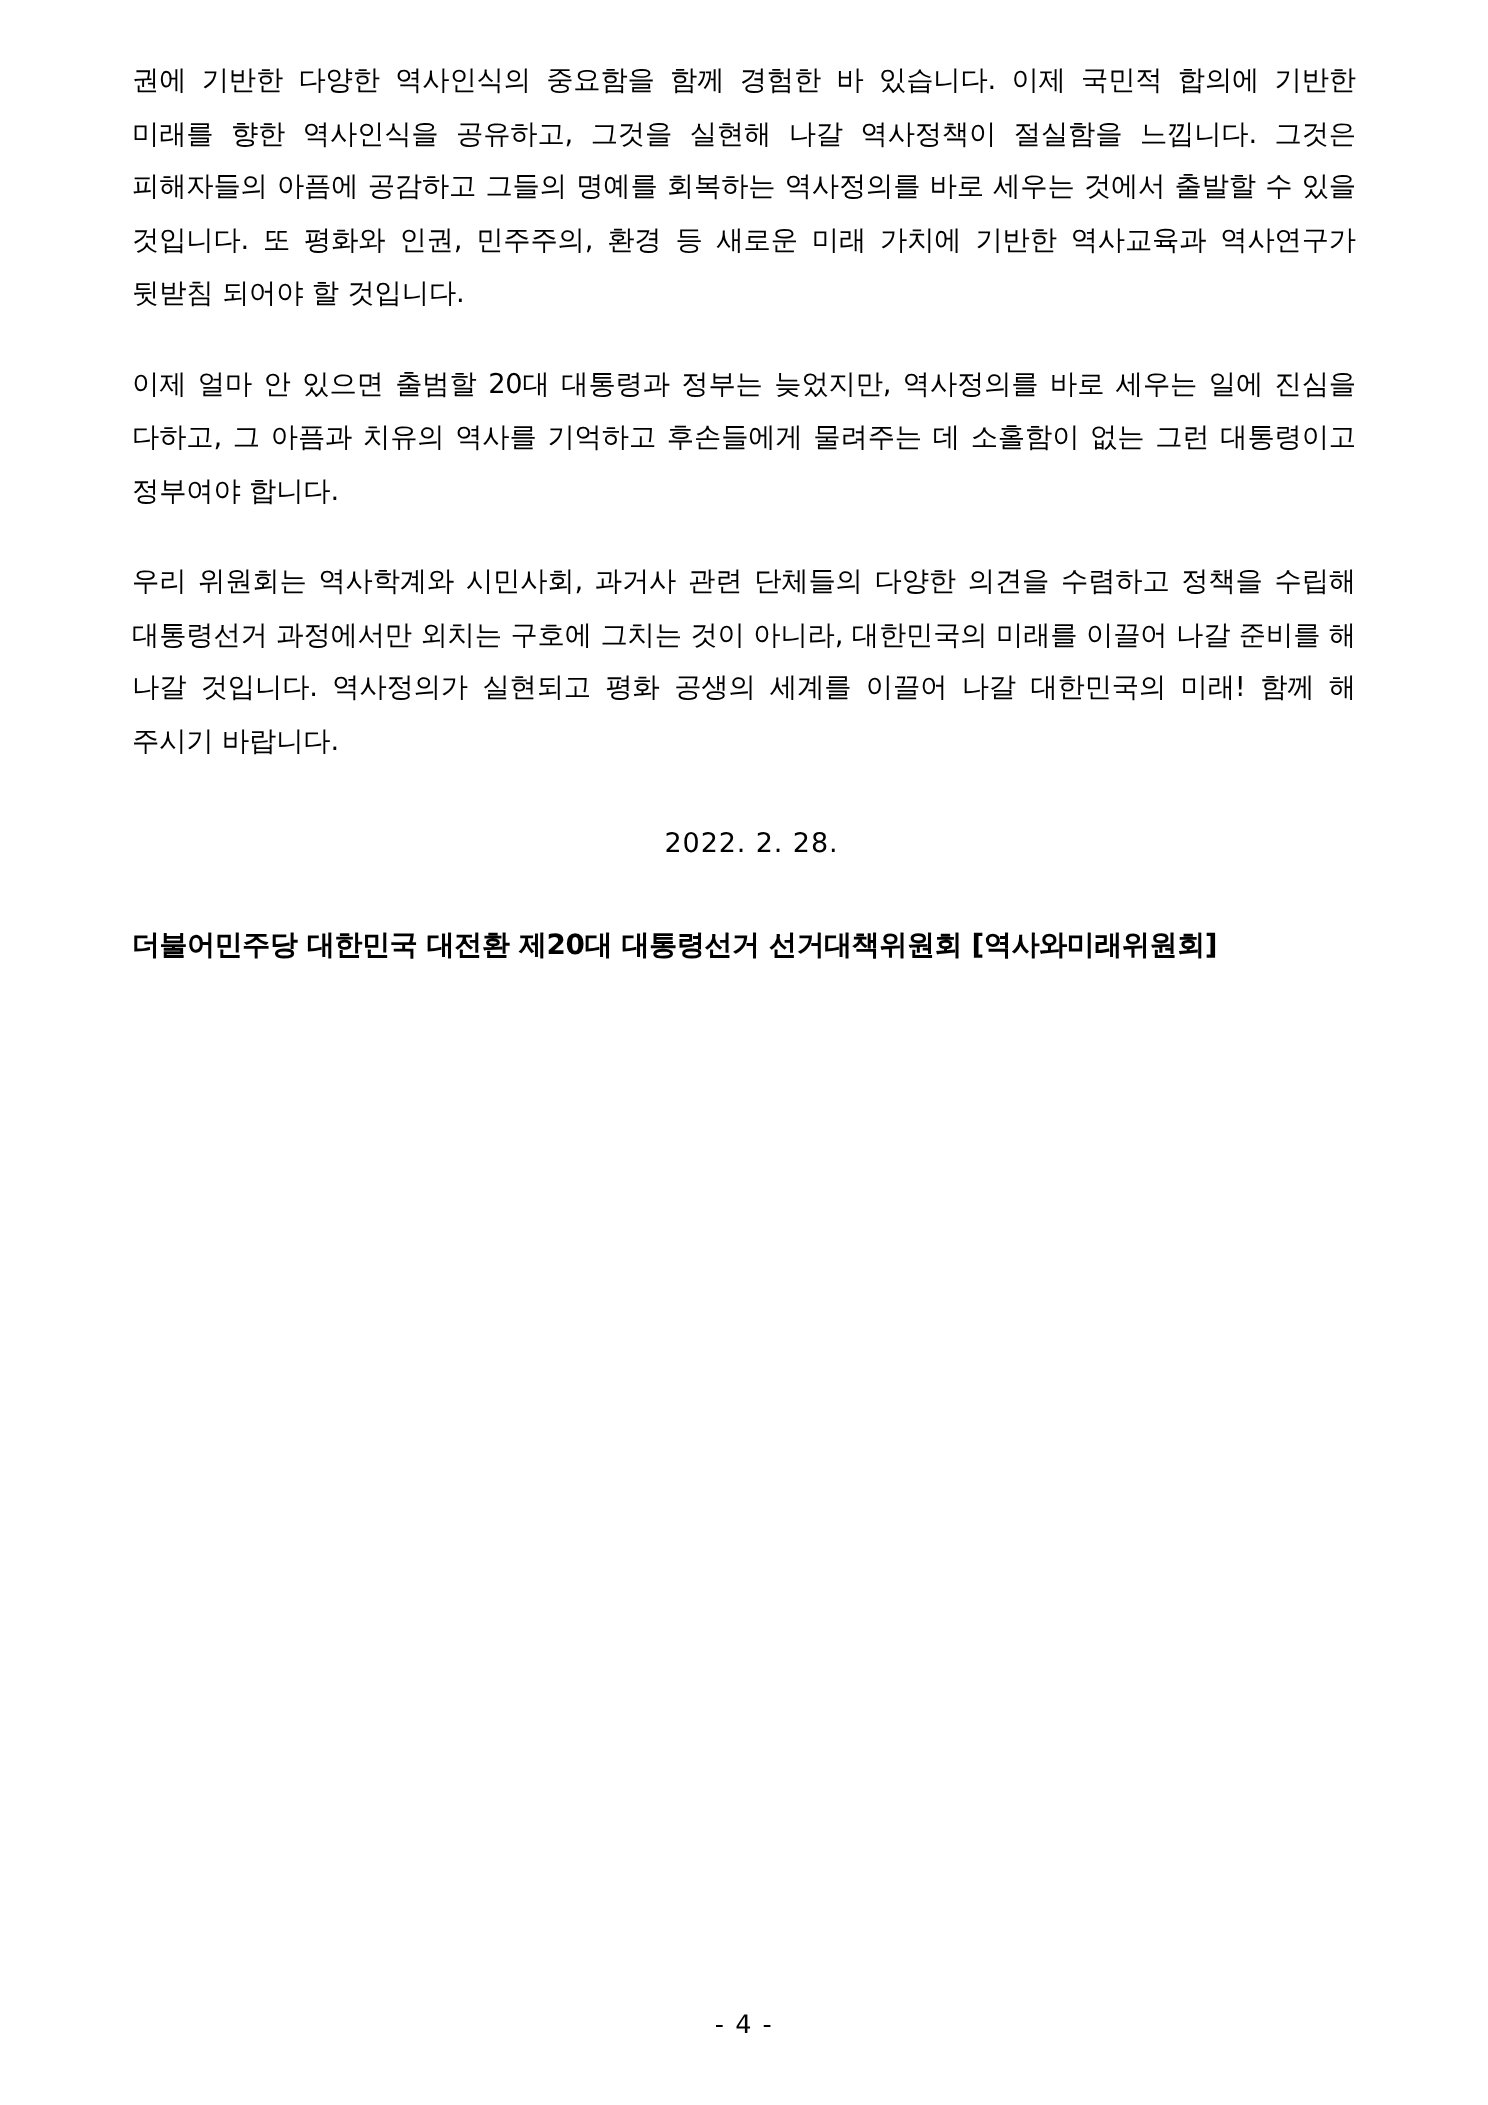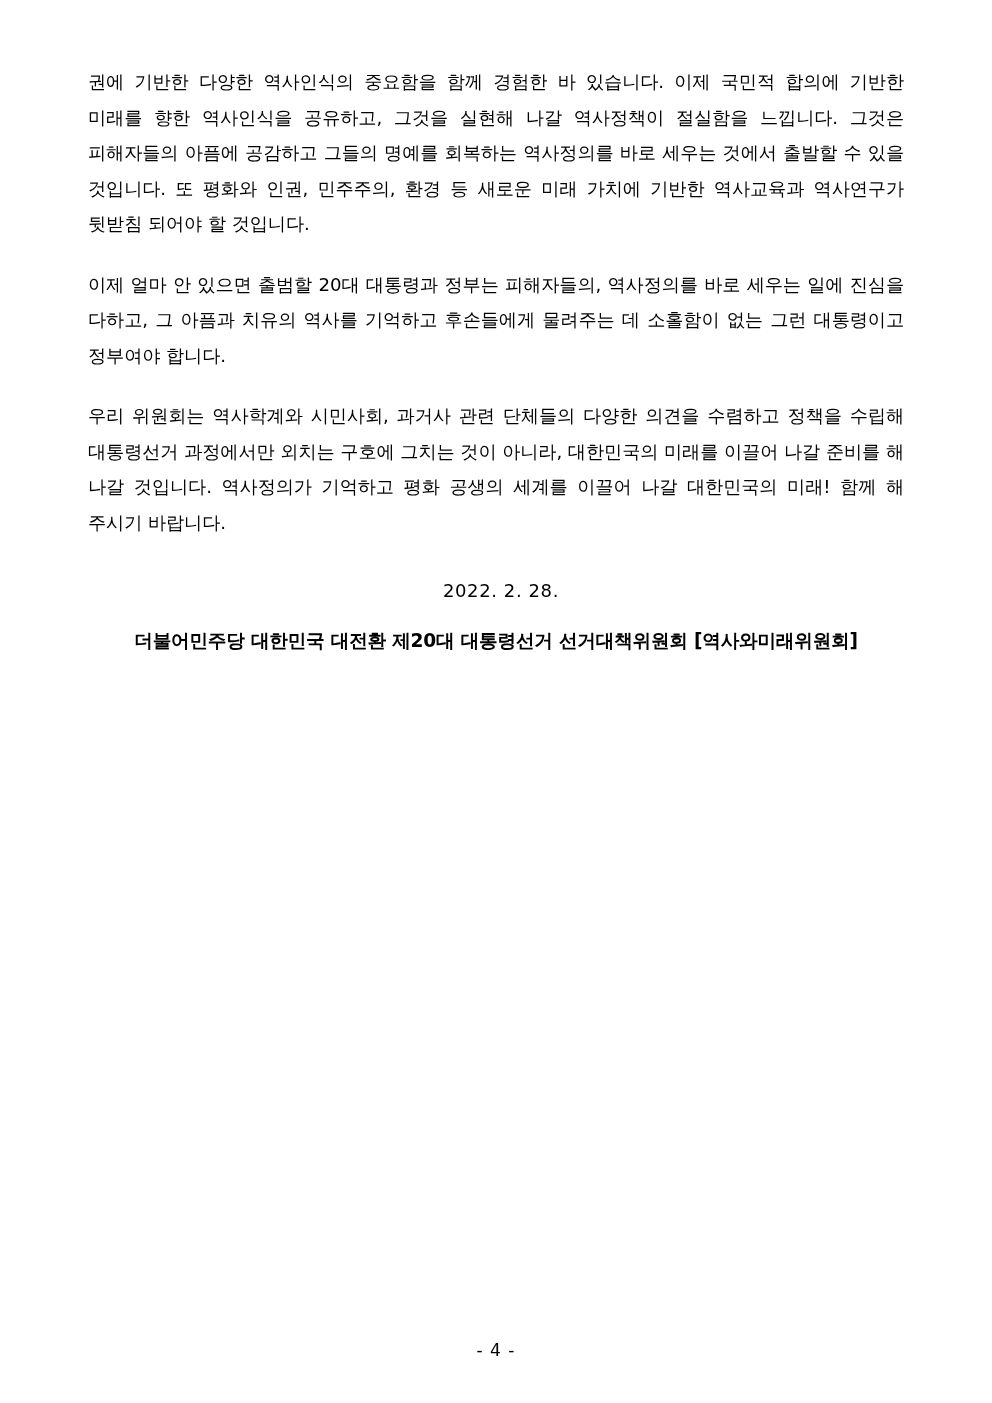--- a/index.html
+++ b/index.html
@@ -15,21 +15,21 @@
     position: relative;
     overflow: hidden;
   }
   .page {
     position: absolute;
     left: 0;
     top: 0;
     width: 992px;
     height: 1021px;
     box-sizing: border-box;
-    padding: 64px 88px 0 88px;
+    padding: 36px 88px 0 88px;
   }
   .body-text {
     font-size: 18.2px;
     line-height: 35.5px;
     text-align: justify;
     text-justify: inter-word;
     letter-spacing: -0.1px;
     word-break: keep-all;
     margin: 0;
   }
@@ -38,46 +38,46 @@
   }
   .date-line {
     margin-top: 36px;
     font-size: 18px;
     line-height: 30px;
     text-align: center;
     padding-left: 10px;
     letter-spacing: 0.6px;
   }
   .signature {
-    margin-top: 20px;
+    margin-top: 38px;
     font-size: 18.6px;
     line-height: 30px;
-    text-align: center;
+    text-align: left;
     font-weight: bold;
     letter-spacing: -0.2px;
     word-break: keep-all;
   }
   .page-number {
     position: absolute;
     left: 0;
     right: 0;
     top: 1340px;
     text-align: center;
     font-size: 17px;
     letter-spacing: 1px;
   }
 </style>
 </head>
 <body>
 
 <div class="page">
 
   <p class="body-text para">권에 기반한 다양한 역사인식의 중요함을 함께 경험한 바 있습니다. 이제 국민적 합의에 기반한 미래를 향한 역사인식을 공유하고, 그것을 실현해 나갈 역사정책이 절실함을 느낍니다. 그것은 피해자들의 아픔에 공감하고 그들의 명예를 회복하는 역사정의를 바로 세우는 것에서 출발할 수 있을 것입니다. 또 평화와 인권, 민주주의, 환경 등 새로운 미래 가치에 기반한 역사교육과 역사연구가 뒷받침 되어야 할 것입니다.</p>
-  <p class="body-text para">이제 얼마 안 있으면 출범할 20대 대통령과 정부는 피해자들의, 역사정의를 바로 세우는 일에 진심을 다하고, 그 아픔과 치유의 역사를 기억하고 후손들에게 물려주는 데 소홀함이 없는 그런 대통령이고 정부여야 합니다.</p>
-  <p class="body-text para">우리 위원회는 역사학계와 시민사회, 과거사 관련 단체들의 다양한 의견을 수렴하고 정책을 수립해 대통령선거 과정에서만 외치는 구호에 그치는 것이 아니라, 대한민국의 미래를 이끌어 나갈 준비를 해 나갈 것입니다. 역사정의가 기억하고 평화 공생의 세계를 이끌어 나갈 대한민국의 미래! 함께 해 주시기 바랍니다.</p>
+  <p class="body-text para">이제 얼마 안 있으면 출범할 20대 대통령과 정부는 늦었지만, 역사정의를 바로 세우는 일에 진심을 다하고, 그 아픔과 치유의 역사를 기억하고 후손들에게 물려주는 데 소홀함이 없는 그런 대통령이고 정부여야 합니다.</p>
+  <p class="body-text para">우리 위원회는 역사학계와 시민사회, 과거사 관련 단체들의 다양한 의견을 수렴하고 정책을 수립해 대통령선거 과정에서만 외치는 구호에 그치는 것이 아니라, 대한민국의 미래를 이끌어 나갈 준비를 해 나갈 것입니다. 역사정의가 실현되고 평화 공생의 세계를 이끌어 나갈 대한민국의 미래! 함께 해 주시기 바랍니다.</p>
 
   <div class="date-line">2022. 2. 28.</div>
 
   <div class="signature">더불어민주당 대한민국 대전환 제20대 대통령선거 선거대책위원회 [역사와미래위원회]</div>
 
   <div class="page-number">- 4 -</div>
 
 </div>
 
 </body></html>

